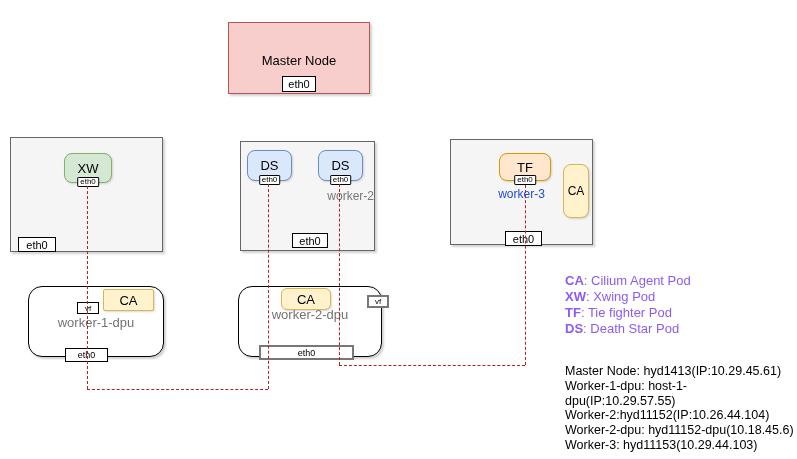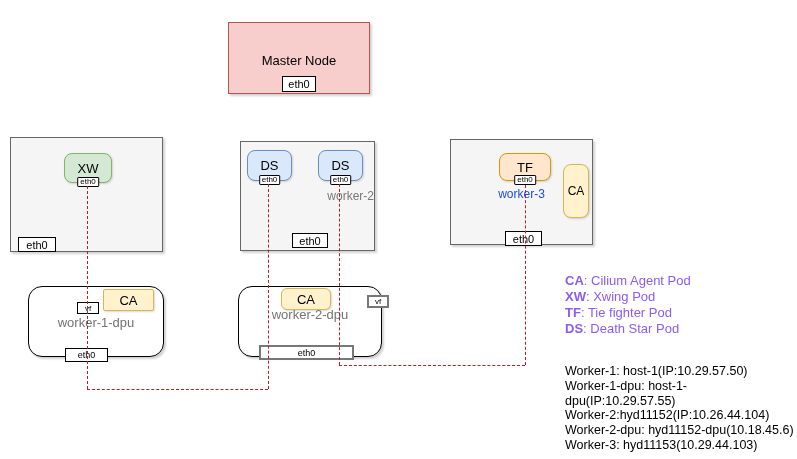--- a/index.html
+++ b/index.html
@@ -172,20 +172,20 @@
   <div class="dash-v l6"></div>
 
   <div class="abs legend">
     <div><b>CA</b><span>: Cilium Agent Pod</span></div>
     <div><b>XW</b><span>: Xwing Pod</span></div>
     <div><b>TF</b><span>: Tie fighter Pod</span></div>
     <div><b>DS</b><span>: Death Star Pod</span></div>
   </div>
 
   <div class="abs hostinfo">
-    <div>Worker-1: host-1(IP:10.29.57.50)</div>
+    <div>Master Node: hyd1413(IP:10.29.45.61)</div>
     <div>Worker-1-dpu: host-1-dpu(IP:10.29.57.55)</div>
     <div>Worker-2:hyd11152(IP:10.26.44.104)</div>
     <div>Worker-2-dpu: hyd11152-dpu(10.18.45.6)</div>
     <div>Worker-3: hyd11153(10.29.44.103)</div>
   </div>
 
 </div>
 
 </body></html>

